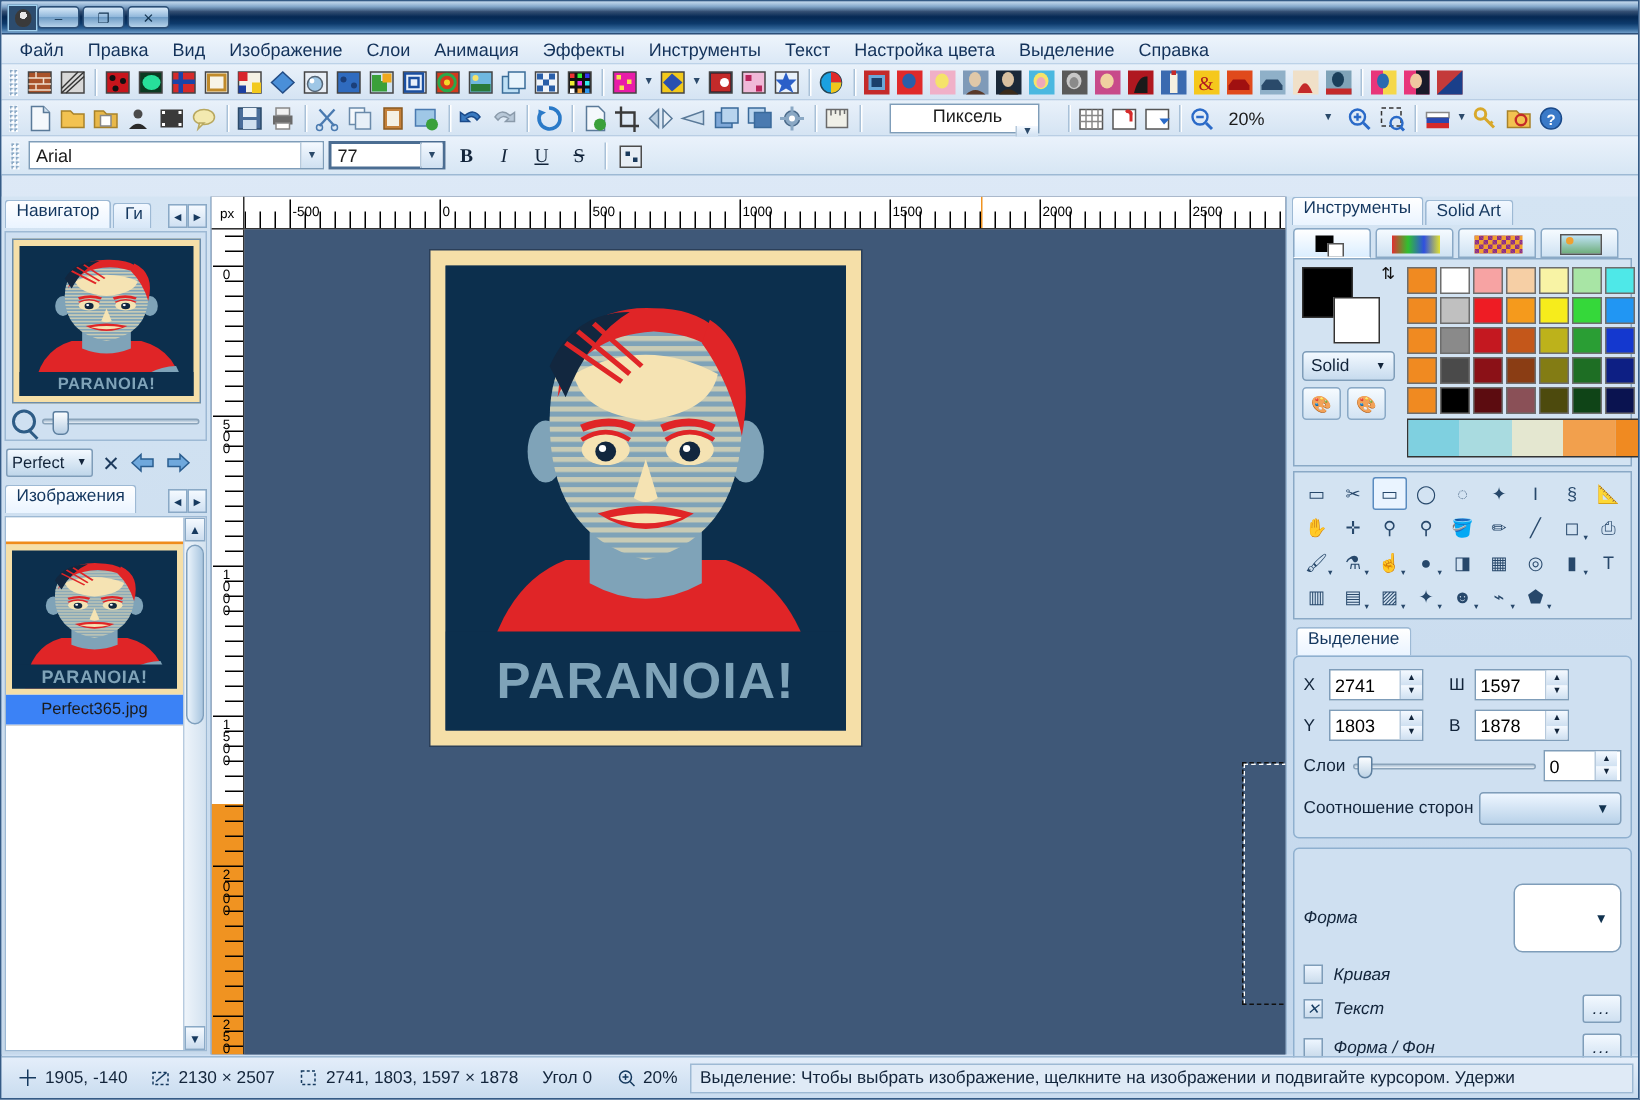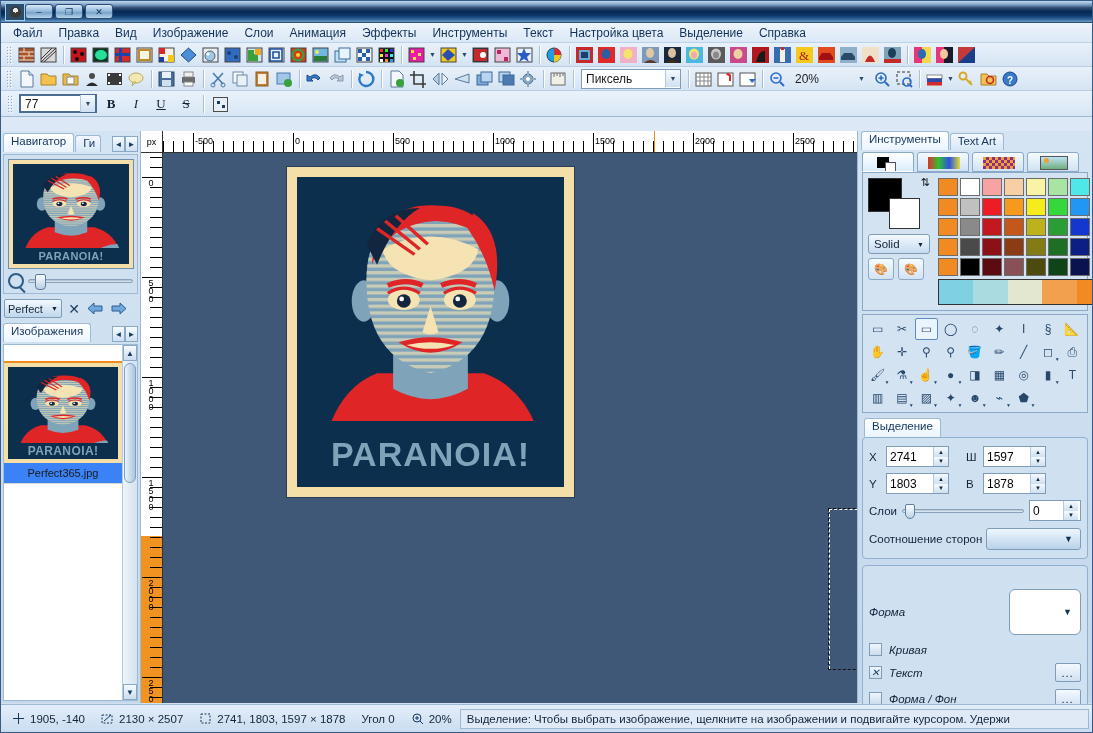--- a/index.html
+++ b/index.html
@@ -578,21 +578,21 @@
       <div class="ticon"><svg width="21" height="20" viewBox="0 0 21 20">
           <rect x="3" y="4" width="14" height="12" fill="#f0f0e8" stroke="#6a6a6a"></rect>
           <g stroke="#6a6a6a">
             <line x1="6" y1="4" x2="6" y2="8"></line>
             <line x1="9" y1="4" x2="9" y2="7"></line>
             <line x1="12" y1="4" x2="12" y2="8"></line>
             <line x1="15" y1="4" x2="15" y2="7"></line>
           </g>
         </svg></div>
       <div class="sep"></div>
-      <div class="combo" style="width: 100px; height: 20px; margin: 0px 3px;">
+      <div class="combo" style="width: 100px; height: 20px; margin: 0px 15px; flex-direction: column;">
         <span>Пиксель</span>
         <span class="arw">▼</span>
       </div>
       <div class="sep"></div>
       <div class="ticon"><svg width="21" height="20" viewBox="0 0 21 20">
           <rect x="3" y="4" width="15" height="13" fill="#fff" stroke="#555"></rect>
           <g stroke="#888">
             <line x1="7" y1="4" x2="7" y2="17"></line>
             <line x1="11" y1="4" x2="11" y2="17"></line>
             <line x1="15" y1="4" x2="15" y2="17"></line>
@@ -646,20 +646,24 @@
           <circle cx="12" cy="11" r="3.5" fill="none" stroke="#c42a2a" stroke-width="1.6"></circle>
         </svg></div>
       <div class="ticon"><svg width="21" height="20" viewBox="0 0 21 20">
           <circle cx="10" cy="10" r="7" fill="#3a7ac8" stroke="#1a4a8a"></circle>
           <text x="10" y="14.5" font-size="10" font-family="Liberation Sans" text-anchor="middle" fill="#fff" font-weight="bold">?</text>
         </svg></div>
     </div>
 
   <div class="fontbar">
     <div class="grip"></div>
+    <div class="combo" style="width:197px">
+      <span>Arial</span>
+      <span class="arw">▼</span>
+    </div>
     <div class="combo" style="width:78px;border:2px solid #4b6d92">
       <span>77</span>
       <span class="arw">▼</span>
     </div>
     <div class="fbtn" style="font-weight:bold">B</div>
     <div class="fbtn" style="font-style:italic">I</div>
     <div class="fbtn" style="text-decoration:underline">U</div>
     <div class="fbtn" style="text-decoration:line-through">S</div>
     <div class="sep"></div>
     <div class="ticon">
@@ -994,21 +998,21 @@
             </div>
           </div>
         </div>
         <div class="selmarquee" style="left:666px;top:356px;width:80px;height:160px;border-right:none;border-bottom:none;"></div>
       </div>
     </div>
 
     <div class="rightpanel">
       <div class="ptabs" style="padding-left:3px">
         <div class="ptab active">Инструменты</div>
-        <div class="ptab">Text Art</div>
+        <div class="ptab">Solid Art</div>
       </div>
 
       <div class="toolmodes">
         <div class="tmode active">
           <span style="position:absolute;left:14px;top:4px;width:12px;height:11px;background:#000"></span>
           <span style="position:absolute;left:22px;top:9px;width:11px;height:10px;background:#fff;border:1px solid #555"></span>
         </div>
         <div class="tmode">
           <span style="position:absolute;left:10px;top:4px;width:32px;height:12px;background:linear-gradient(90deg,#e03030,#30c030,#3050e0,#e0e030)"></span>
         </div>

